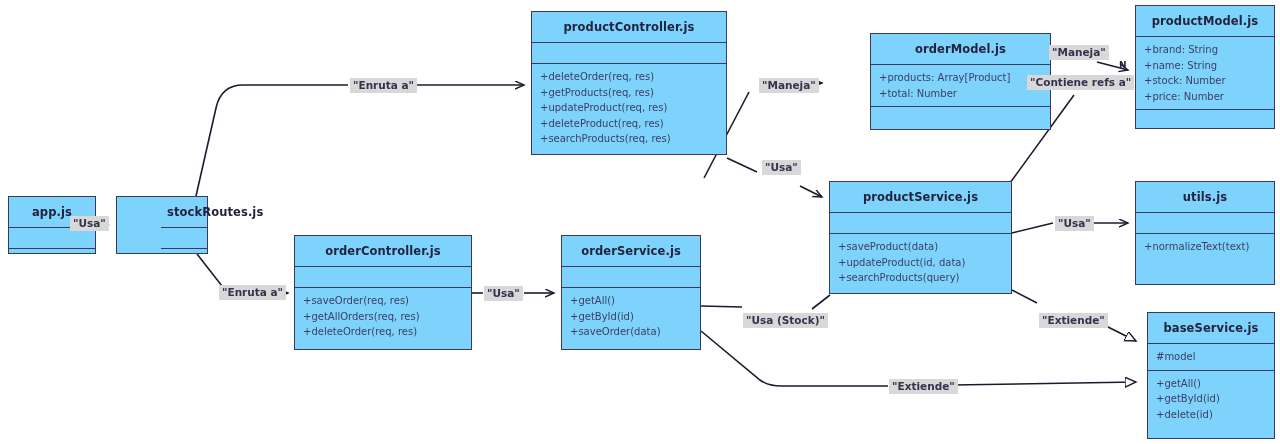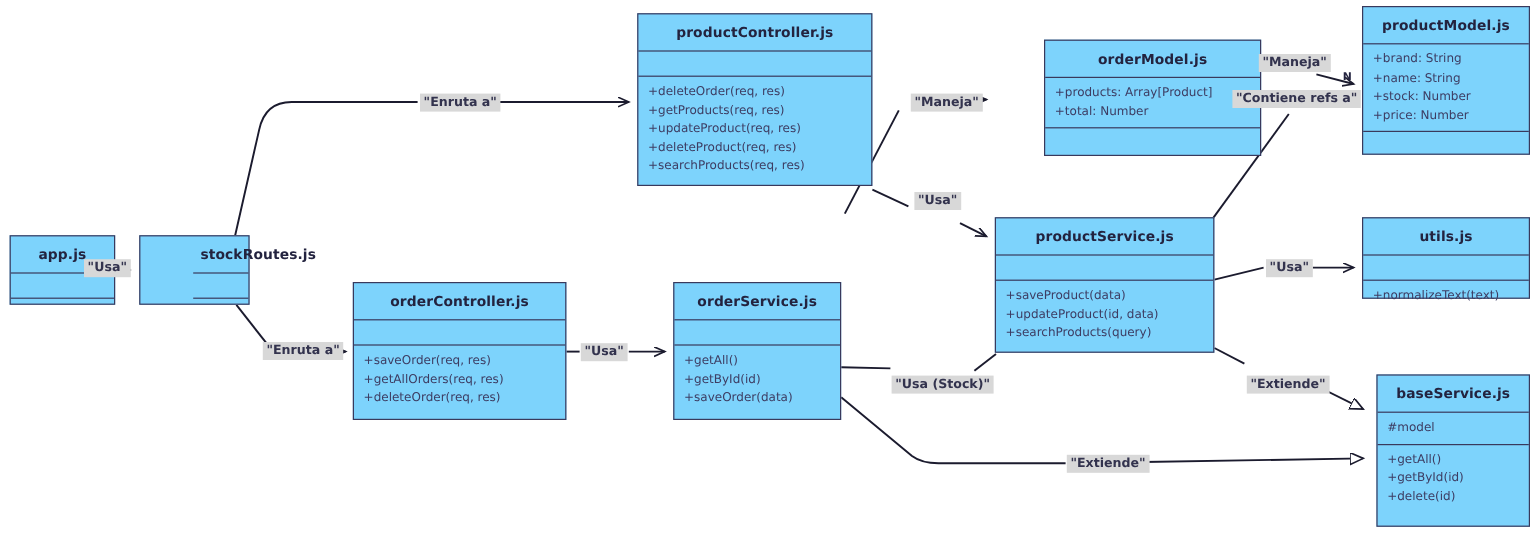--- a/index.html
+++ b/index.html
@@ -206,21 +206,21 @@
   <div class="uml-class" style="left:829px; top:181px; width:183px; height:113px;">
     <div class="uml-title">productService.js</div>
     <div class="uml-compartment with-border empty"></div>
     <div class="uml-compartment">
       <div>+saveProduct(data)</div>
       <div>+updateProduct(id, data)</div>
       <div>+searchProducts(query)</div>
     </div>
   </div>
 
-  <div class="uml-class" style="left:1135px; top:181px; width:140px; height:68px;">
+  <div class="uml-class" style="left:1135px; top:181px; width:140px; height:104px;">
     <div class="uml-title">utils.js</div>
     <div class="uml-compartment with-border empty"></div>
     <div class="uml-compartment">
       <div>+normalizeText(text)</div>
     </div>
   </div>
 
   <div class="uml-class" style="left:294px; top:235px; width:178px; height:115px;">
     <div class="uml-title">orderController.js</div>
     <div class="uml-compartment with-border empty"></div>

